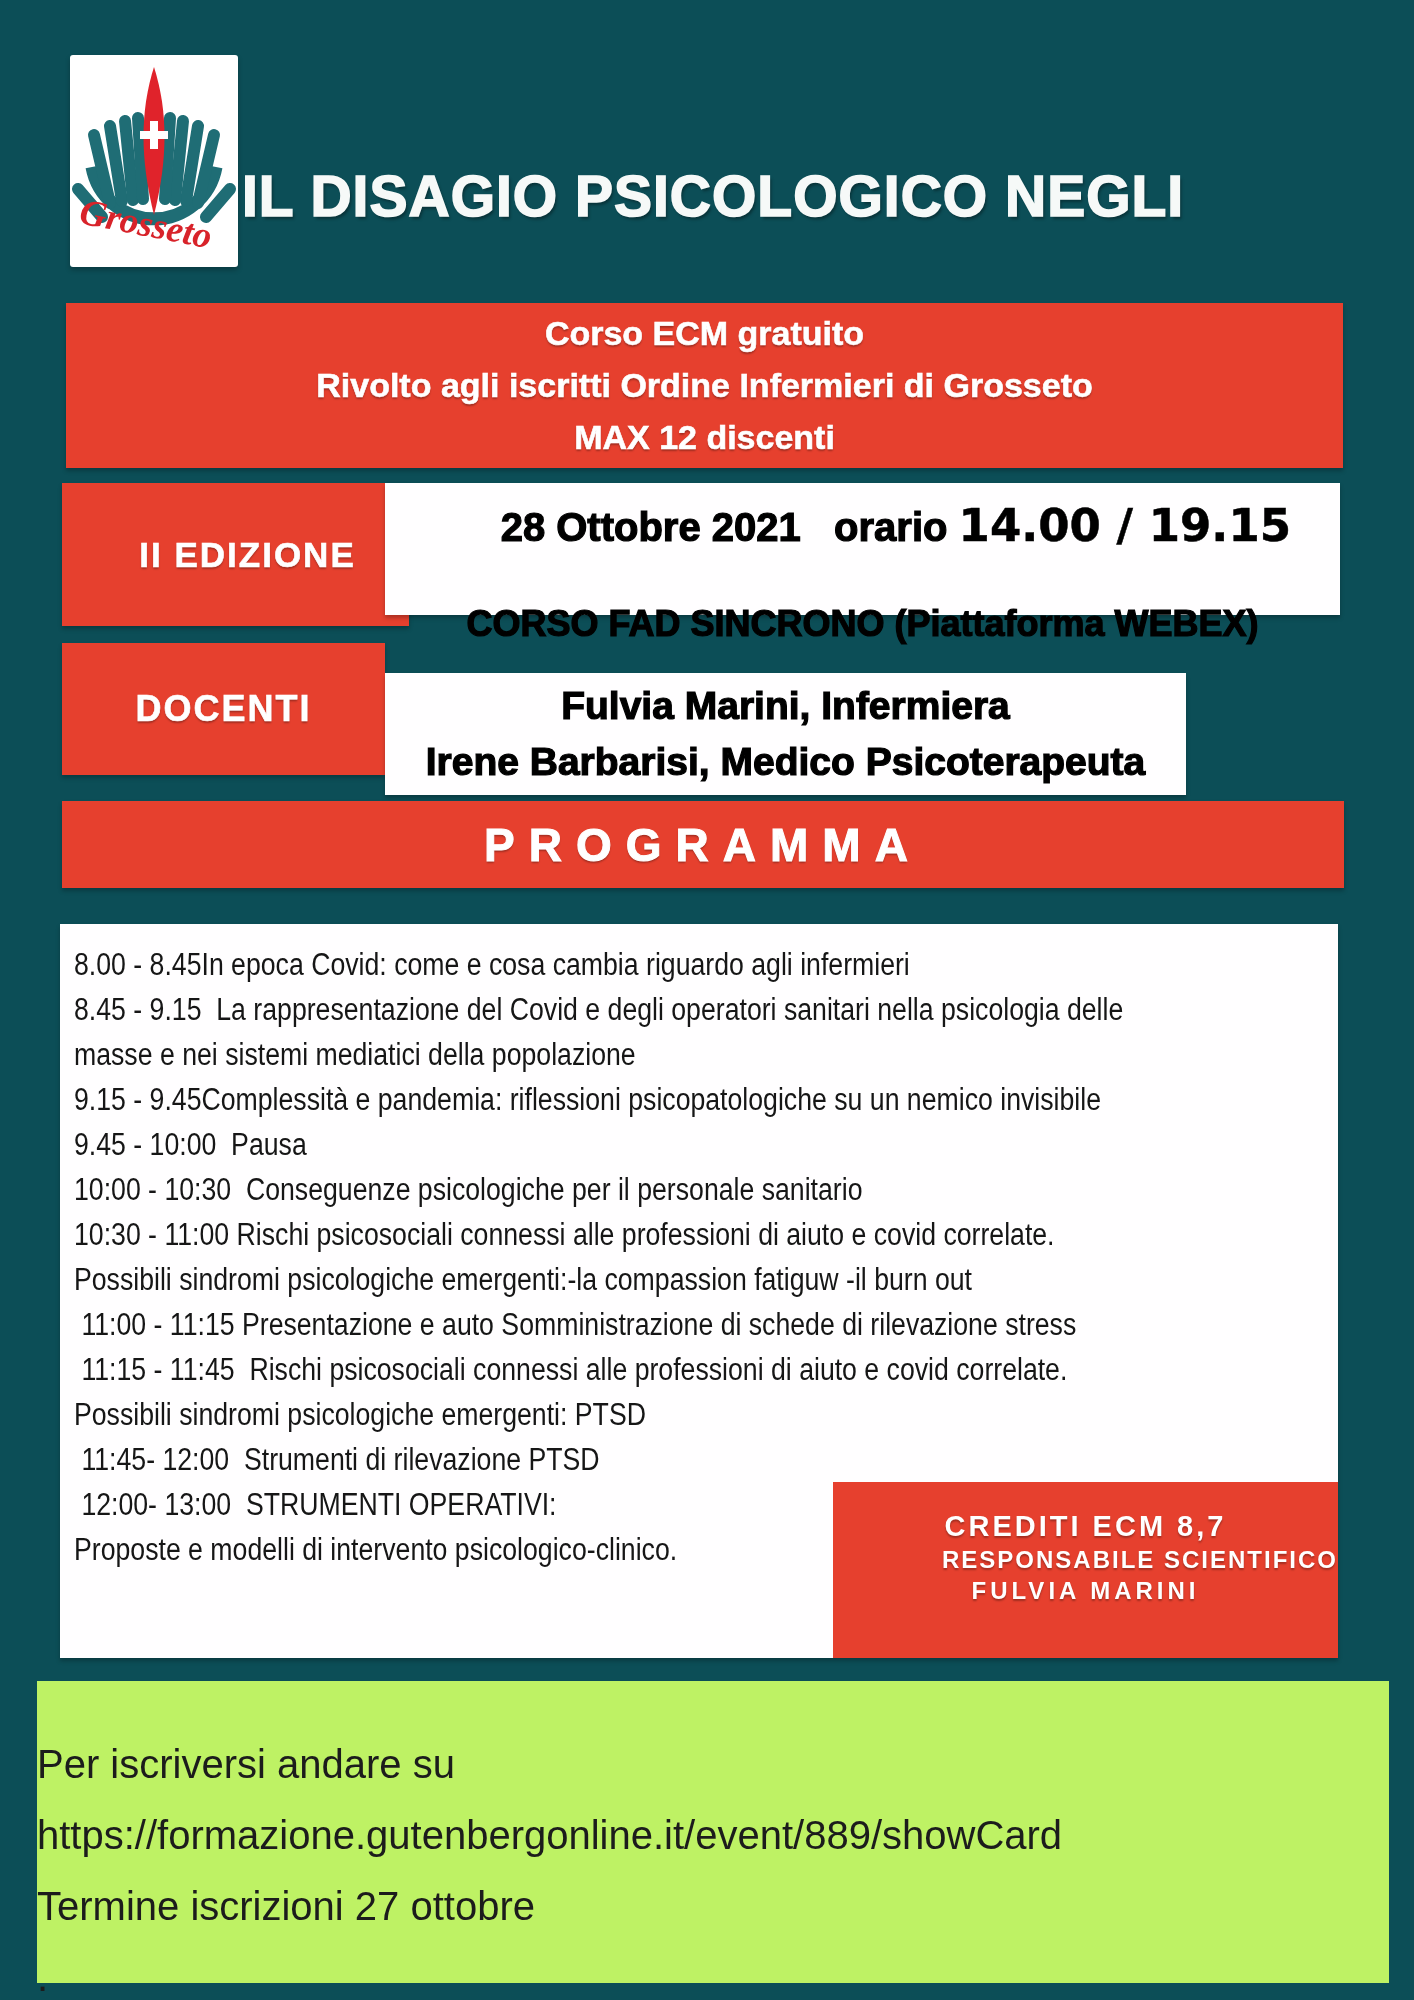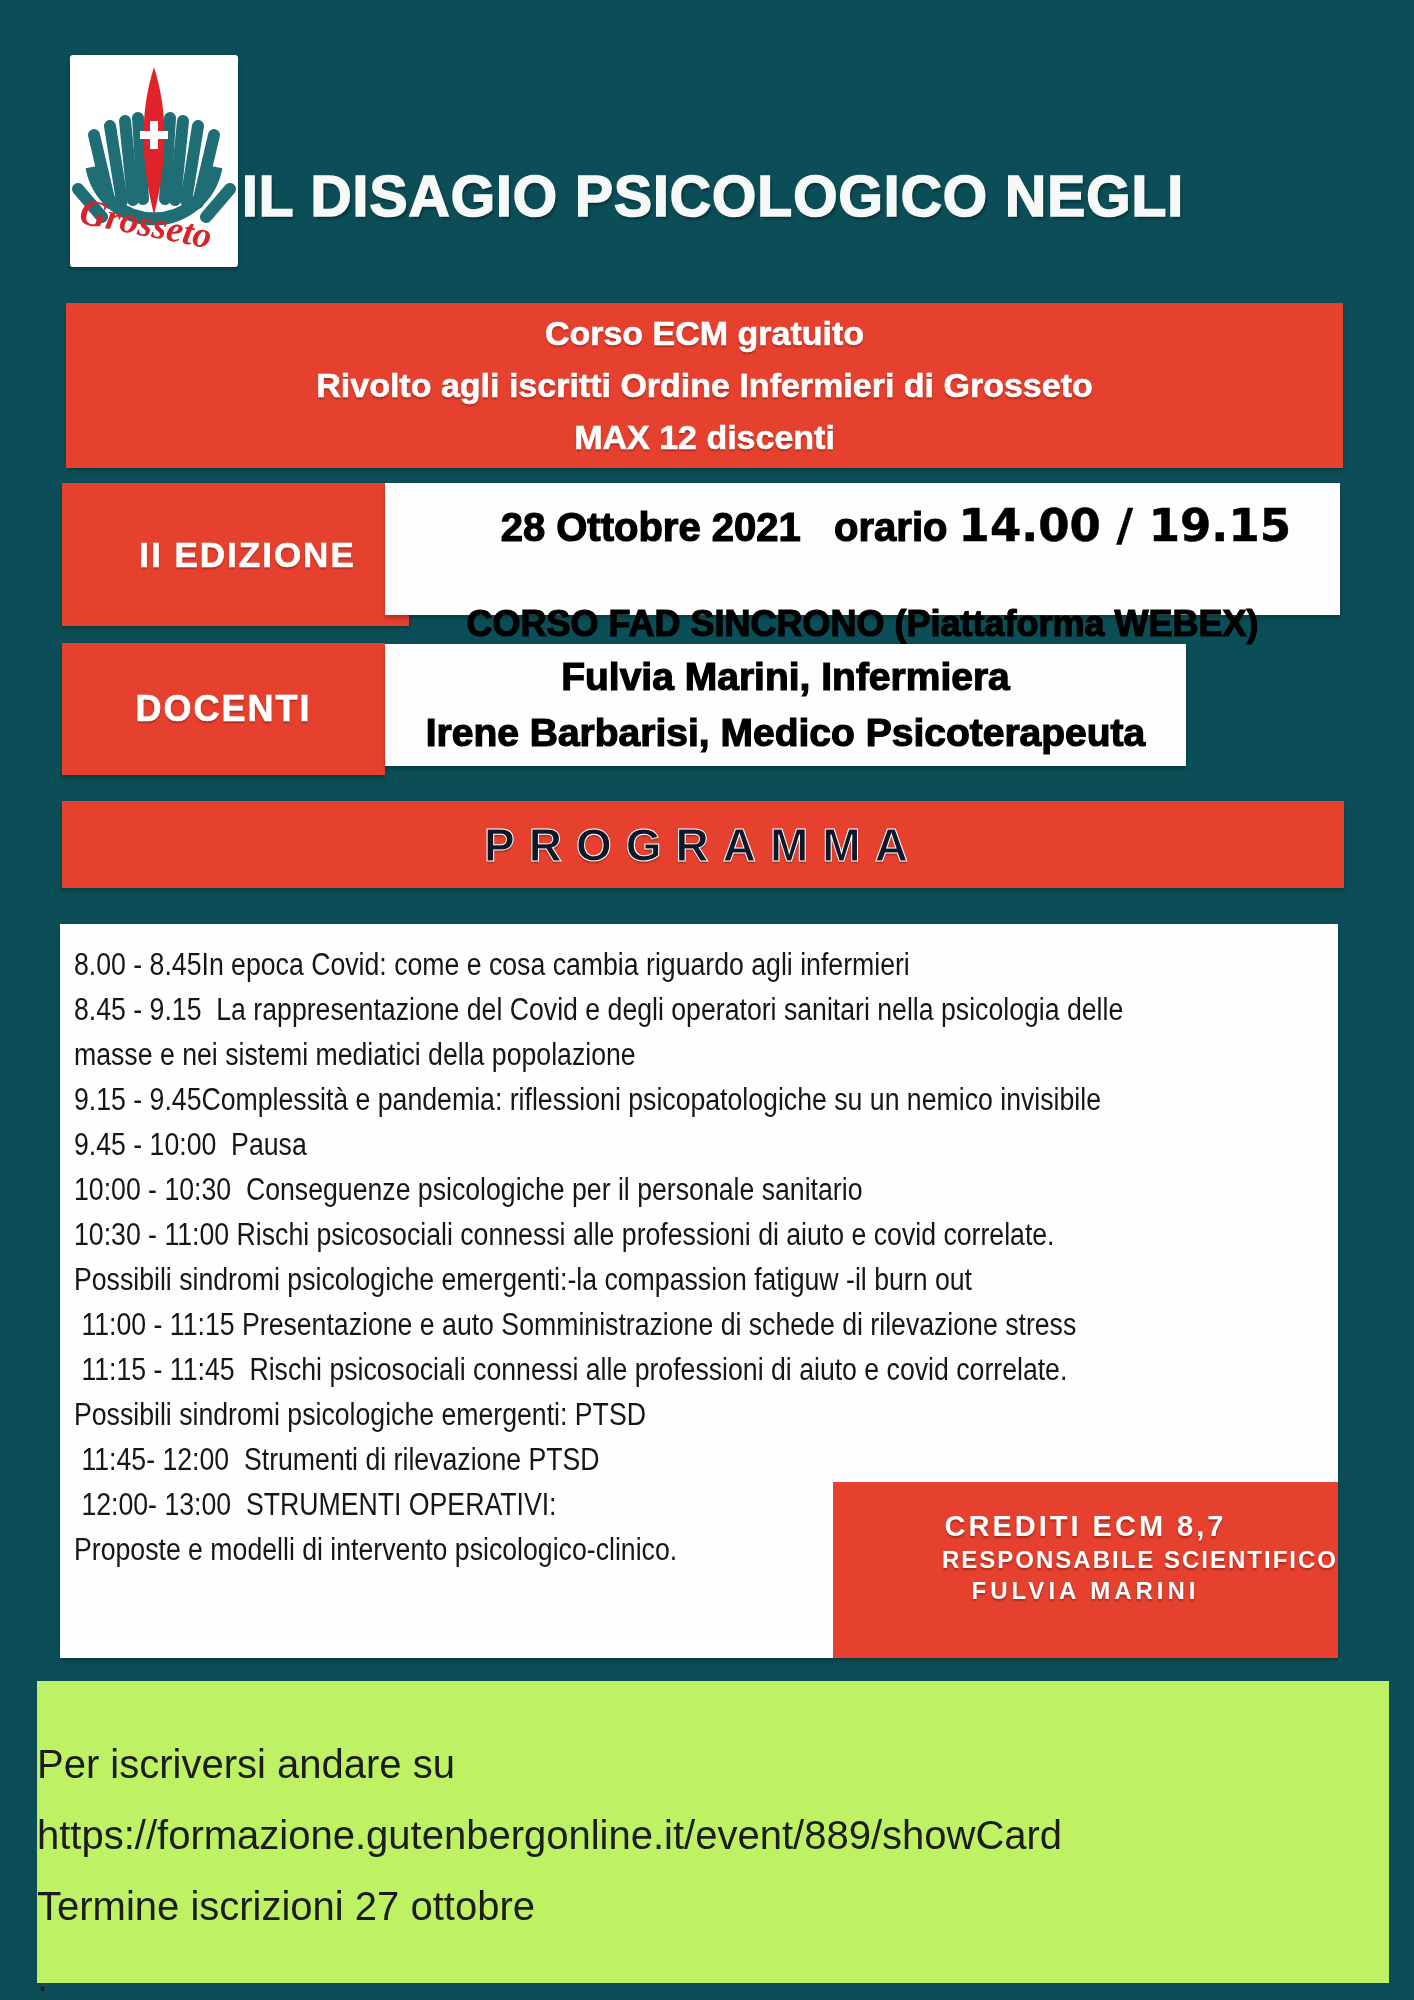--- a/index.html
+++ b/index.html
@@ -53,27 +53,27 @@
     display:flex;flex-direction:column;justify-content:center;align-items:center;
     box-shadow:0 3px 4px rgba(0,0,0,.25);
   }
   .edition-label{left:62px;top:483px;width:323px;height:143px;font-size:35px;padding-left:24px;}
   .edition-box{left:385px;top:483px;width:955px;height:132px;gap:6px;}
   .edition-line1{font-size:40px;font-weight:700;-webkit-text-stroke:1.2px #000;white-space:pre;}
   .edition-time{font-family:"DejaVu Sans", sans-serif;font-size:45px;-webkit-text-stroke:0.5px #000;}
   .edition-line2{font-size:36px;font-weight:700;-webkit-text-stroke:1.2px #000;}
 
   .docenti-label{left:62px;top:643px;width:323px;height:132px;font-size:36px;}
-  .docenti-box{left:385px;top:644px;width:801px;height:122px;gap:4px;}
+  .docenti-box{left:385px;top:673px;width:801px;height:122px;gap:4px;}
   .docente-name{font-size:39px;font-weight:700;-webkit-text-stroke:1.2px #000;line-height:52px;}
 
   
   .programma-banner{
     position:absolute;left:62px;top:801px;width:1282px;height:87px;
-    background:#e6402e;color:#0f172a;
+    background:#e6402e;color:#ffffff;
     display:flex;align-items:center;justify-content:center;
     font-weight:700;font-size:46px;letter-spacing:14px;
     text-shadow:0 2px 2px rgba(0,0,0,.3);
     -webkit-text-stroke:1px #fff;
     box-shadow:0 3px 4px rgba(0,0,0,.25);
   }
 
   
   .program-box{
     position:absolute;left:60px;top:924px;width:1278px;height:734px;

